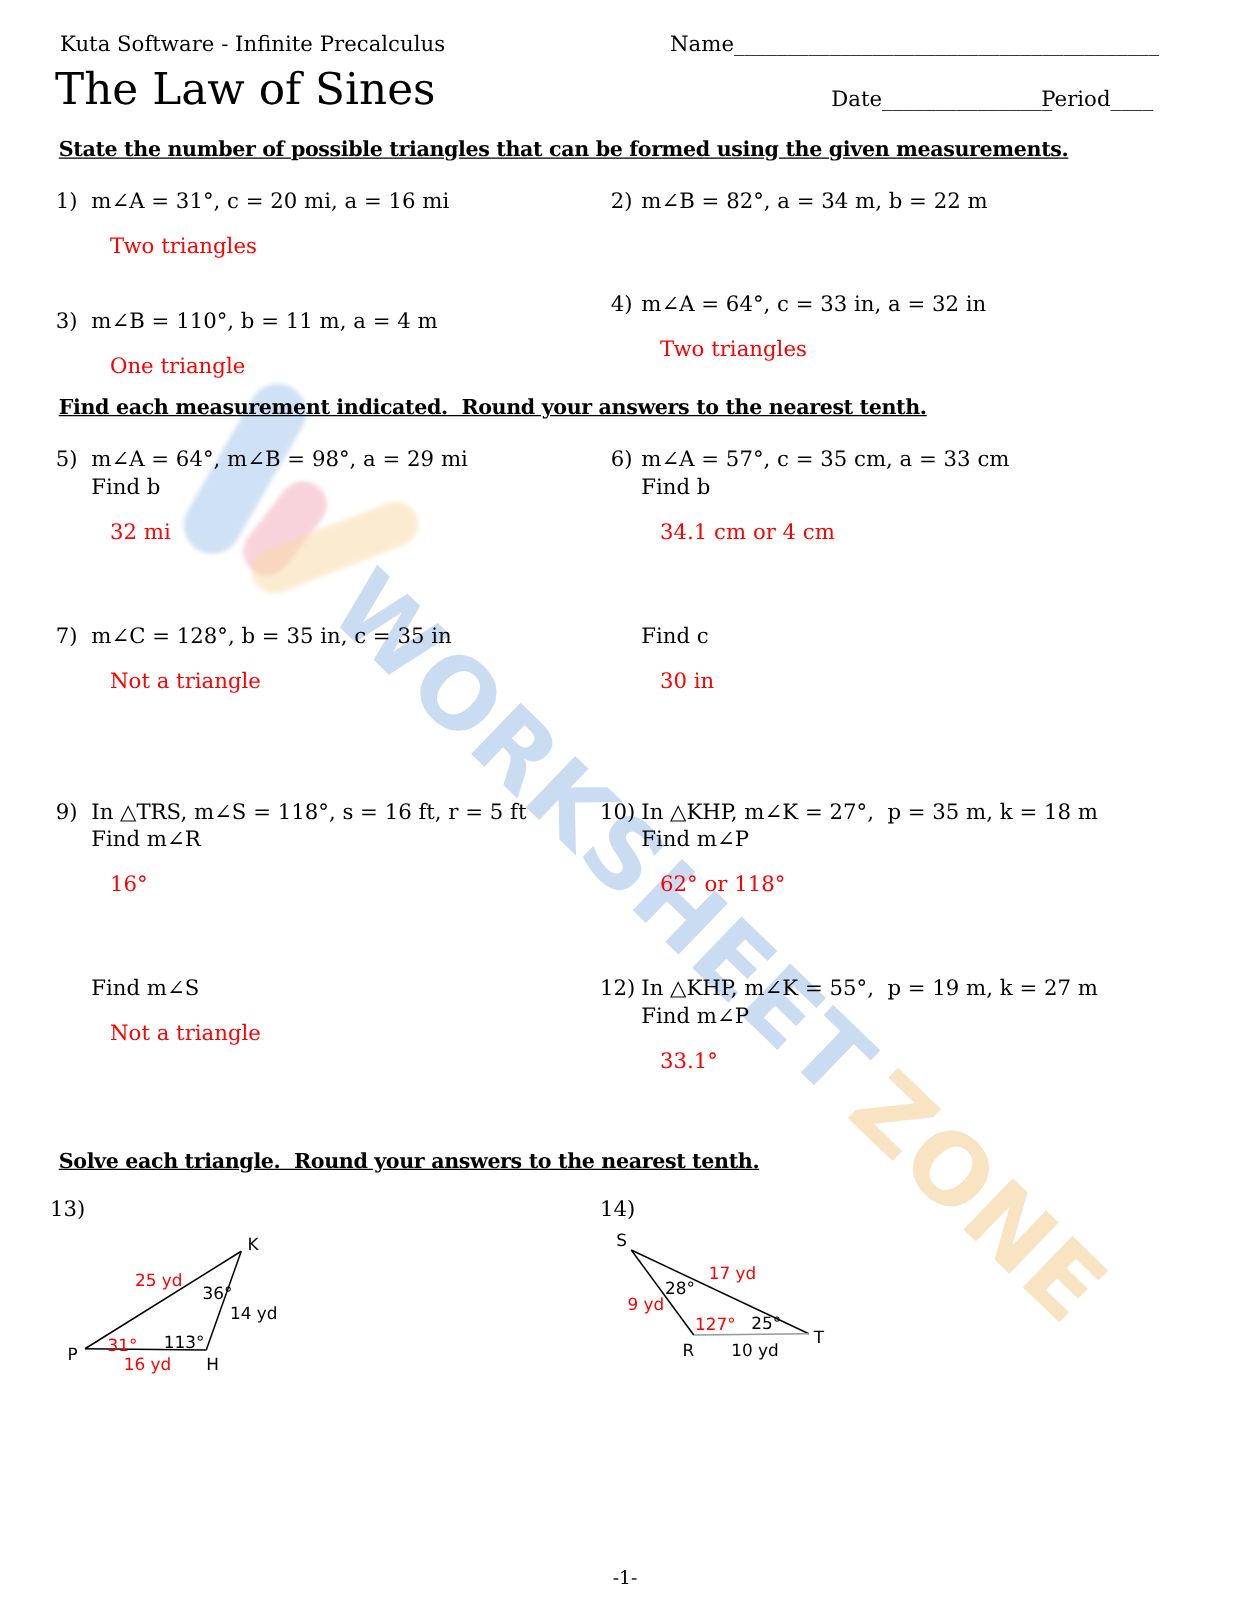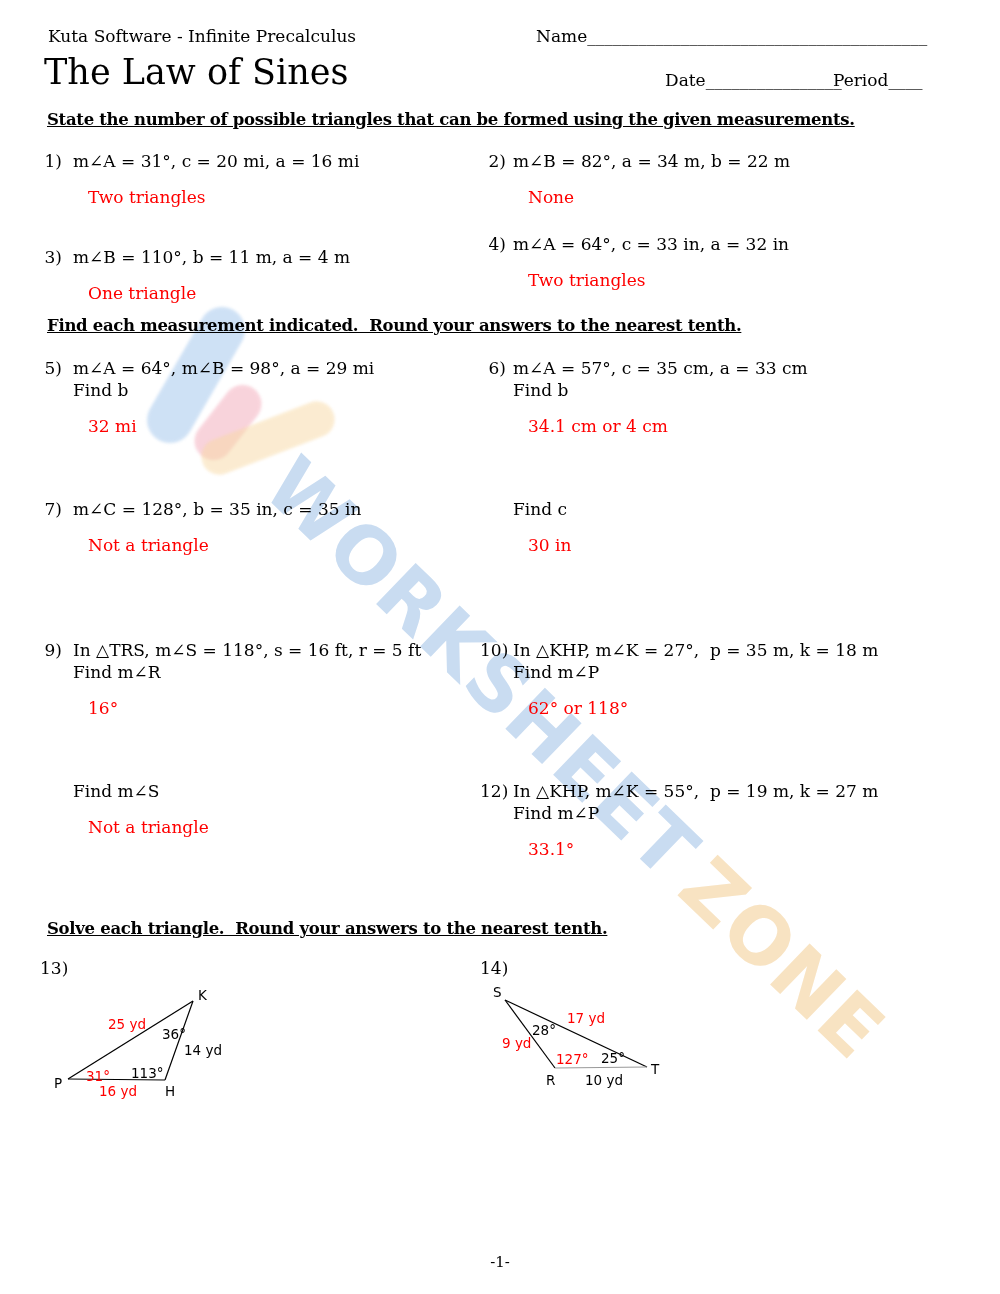--- a/index.html
+++ b/index.html
@@ -69,21 +69,20 @@
     <div class="abs txt periodblock"><span>Period</span><span class="blankline">____</span></div>
 
     <div class="abs txt sechead" style="top:109px;">State the number of possible triangles that can be formed using the given measurements.</div>
 
     <div class="prob" style="left:40px;top:150px;">
       <div class="pline"><span class="pnum pnumL">1)</span><span>m∠A = 31°, c = 20 mi, a = 16 mi</span></div>
       <div class="panswer">Two triangles</div>
     </div>
     <div class="prob" style="left:480px;top:150px;">
       <div class="pline"><span class="pnum pnumR">2)</span><span>m∠B = 82°, a = 34 m, b = 22 m</span></div>
-      <div class="panswer">None</div>
     </div>
     <div class="prob" style="left:40px;top:233px;margin-top:13px;">
       <div class="pline"><span class="pnum pnumL">3)</span><span>m∠B = 110°, b = 11 m, a = 4 m</span></div>
       <div class="panswer">One triangle</div>
     </div>
     <div class="prob" style="left:480px;top:233px;">
       <div class="pline"><span class="pnum pnumR">4)</span><span>m∠A = 64°, c = 33 in, a = 32 in</span></div>
       <div class="panswer">Two triangles</div>
     </div>
 

